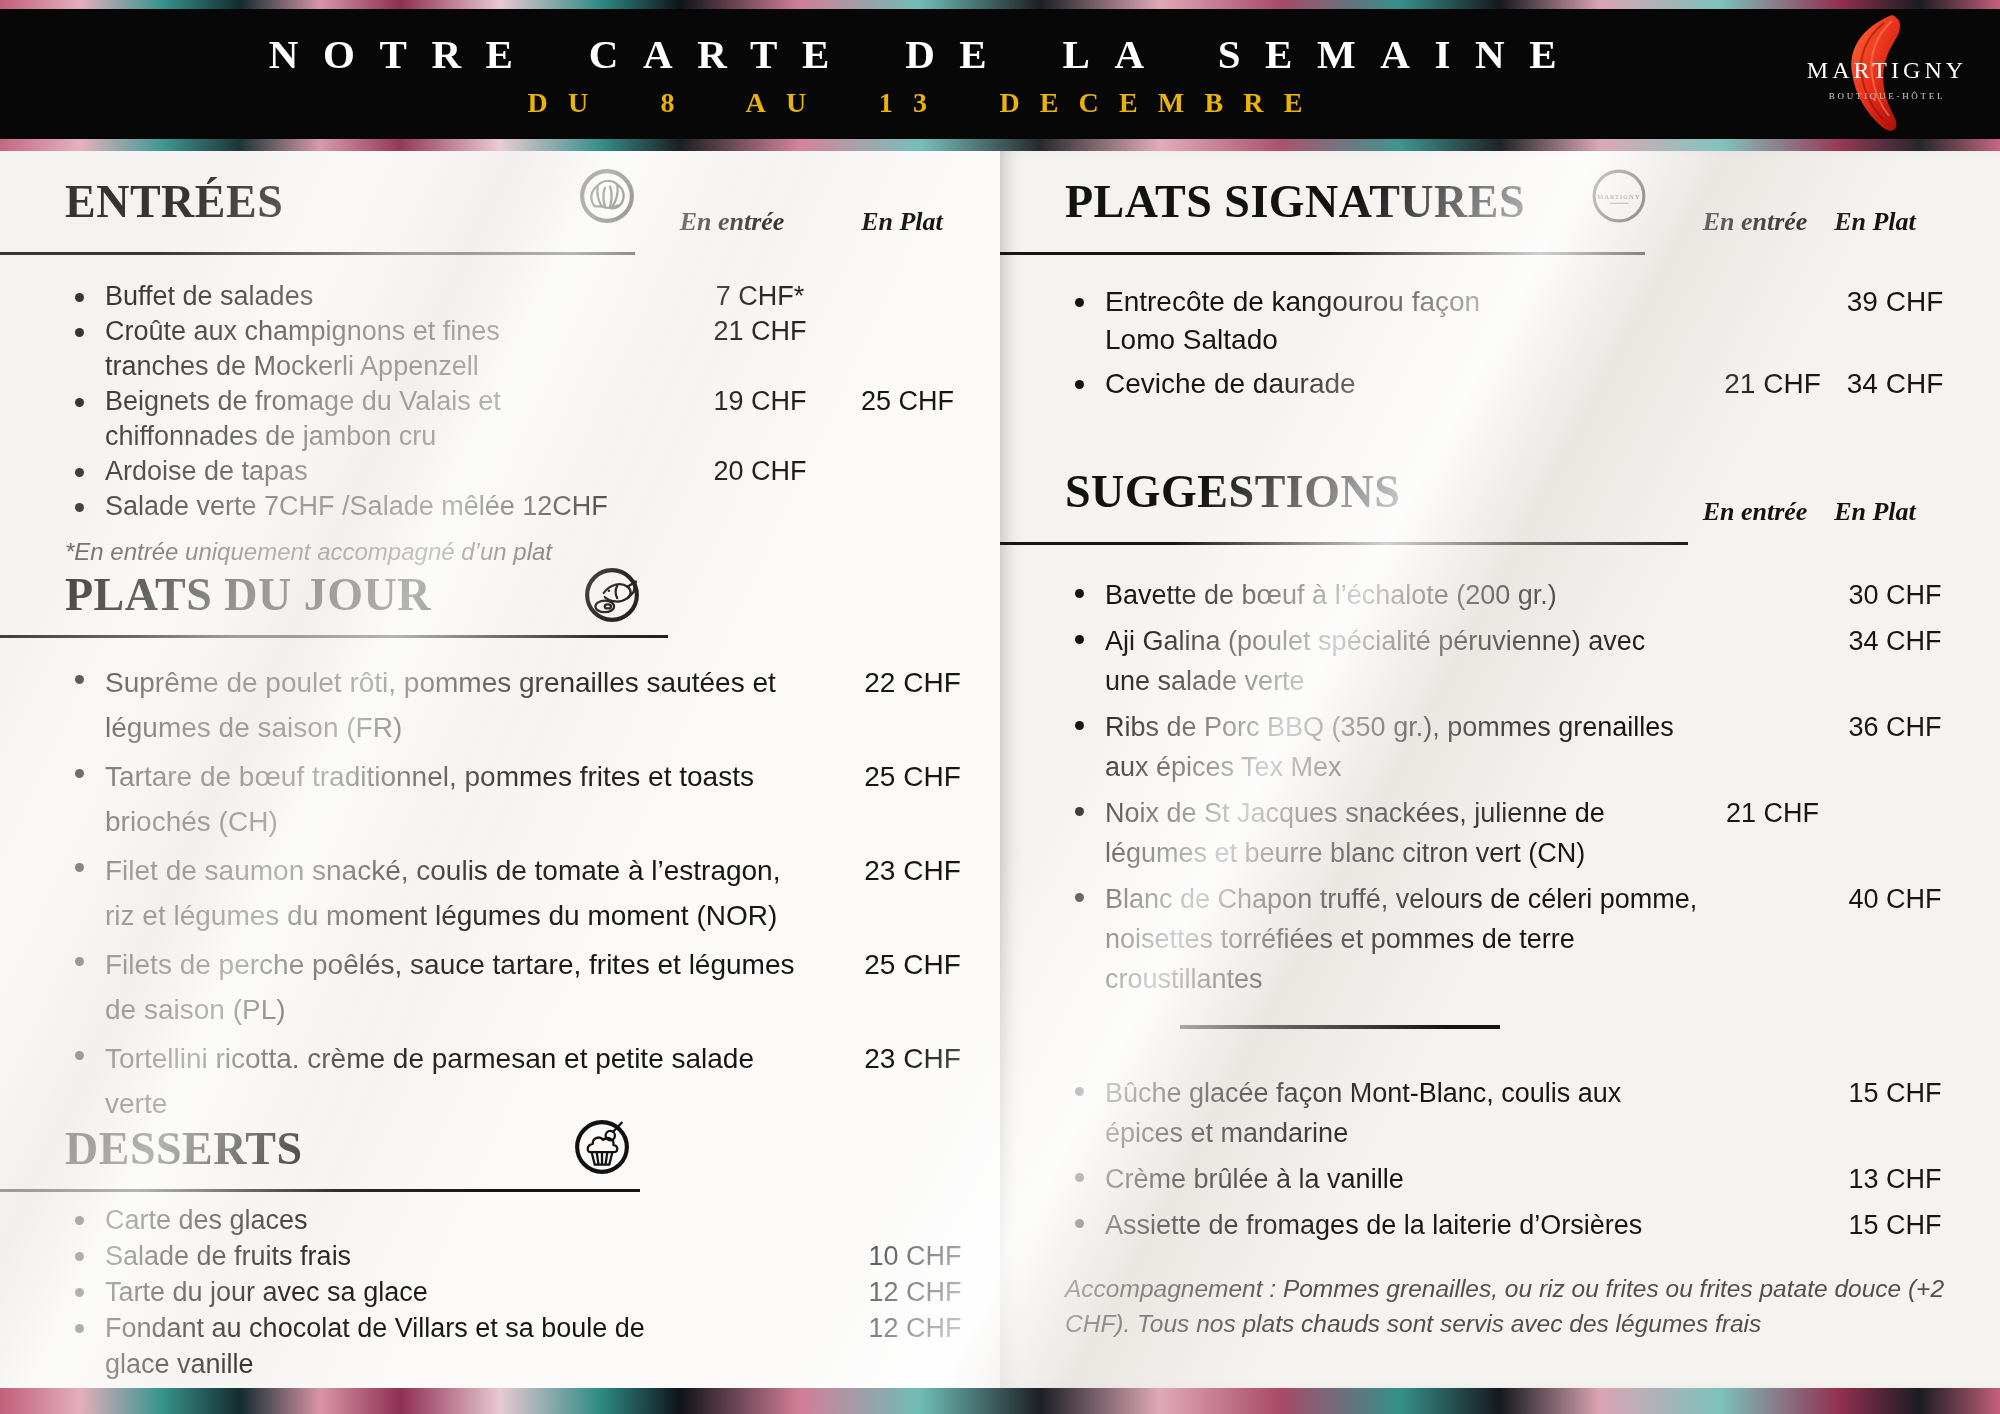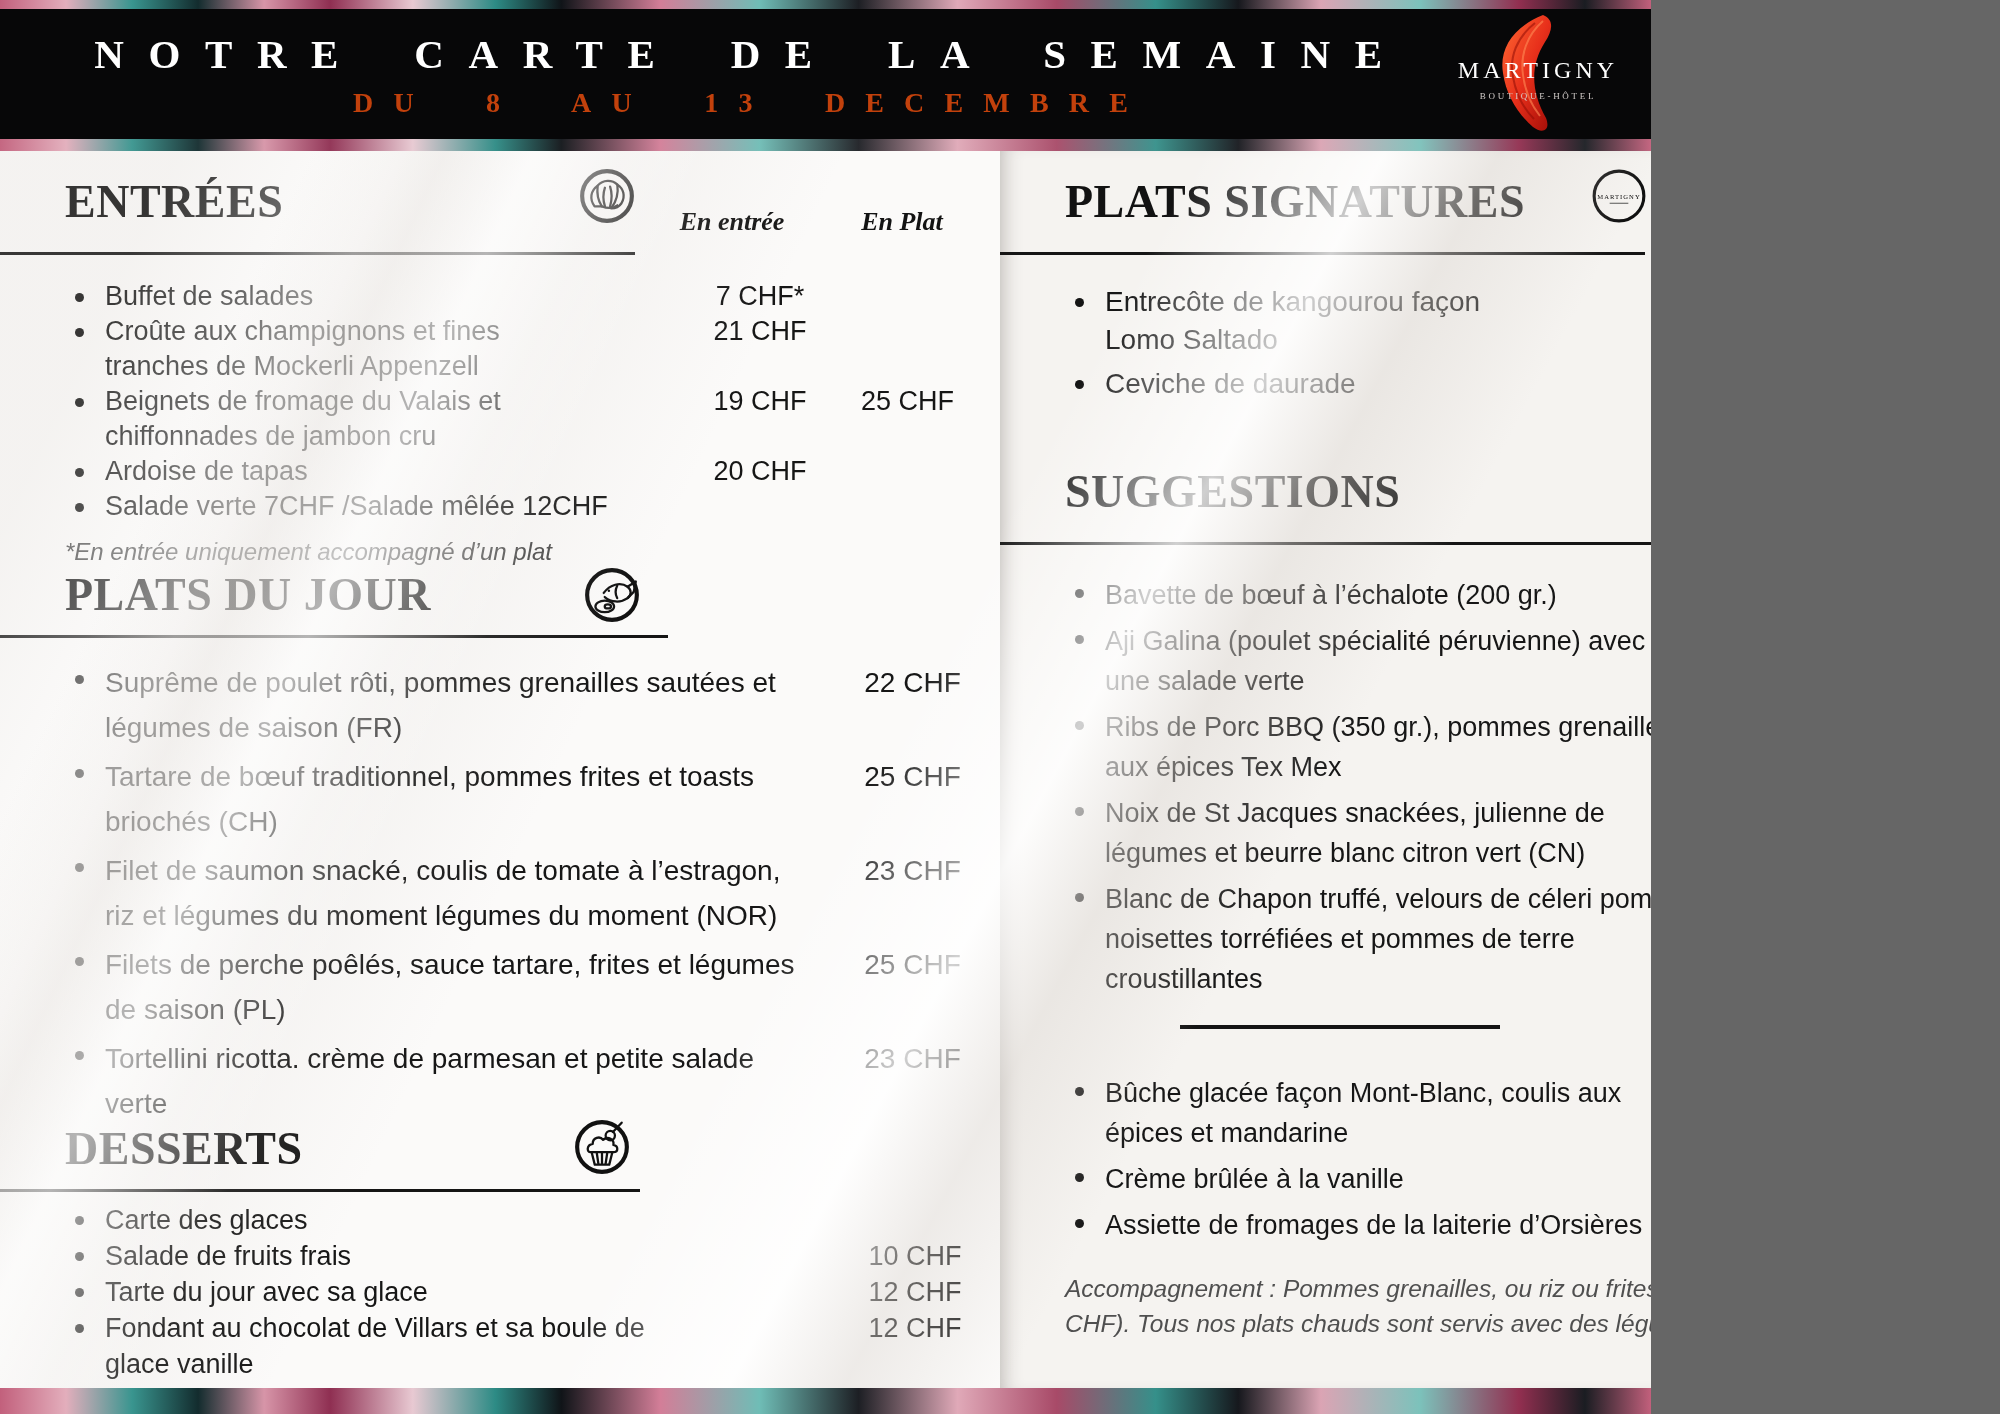--- a/index.html
+++ b/index.html
@@ -1,34 +1,34 @@
 <!DOCTYPE html>
 <html><head>
 <meta charset="utf-8">
 <style>
   html,body{margin:0;padding:0;background:#666;}
-  .page{position:relative;width:1651px;height:1414px;overflow:hidden;
+  .page{position:relative;width:2000px;height:1414px;overflow:hidden;
         font-family:"Liberation Sans",sans-serif;color:#161616;background:#efece9;}
 
   
   .marbled{position:absolute;left:0;width:100%;z-index:30;
     background:linear-gradient(90deg,#c2607c 0%,#e3aebc 4%,#39958f 8%,#132c2e 12%,#d795a8 16%,
       #8f2f52 20%,#e8c9d2 25%,#2d8b85 30%,#101418 34%,#d37e98 40%,#6fbdb6 46%,#1d1f24 52%,
       #e0a9b8 58%,#a84a68 64%,#35908a 70%,#16181d 75%,#dba4b4 80%,#7cc2bb 86%,#922f50 92%,
       #1a1d22 96%,#c2607c 100%);}
   .strip-top{top:0;height:9px;}
   .strip-mid{top:139px;height:12px;opacity:.95;}
   .strip-bottom{bottom:0;height:26px;}
 
   
   .banner{position:absolute;top:9px;left:0;right:0;height:130px;background:#070708;z-index:20;
           display:flex;flex-direction:column;align-items:center;justify-content:center;}
   .banner-title{font-family:"Liberation Serif",serif;font-weight:700;color:#ffffff;font-size:41px;
           letter-spacing:.60em;word-spacing:.40em;white-space:nowrap;padding-right:150px;}
-  .banner-subtitle{font-family:"Liberation Serif",serif;font-weight:700;color:#c2410c;font-size:28px;
+  .banner-subtitle{font-family:"Liberation Serif",serif;font-weight:700;color:#eab308;font-size:28px;
           letter-spacing:.72em;word-spacing:.9em;white-space:nowrap;margin-top:9px;padding-right:150px;}
 
   
   .logo{position:absolute;right:8px;top:0;width:210px;height:130px;z-index:21;}
   .logo .brush{position:absolute;left:28px;top:2px;}
   .logo-name{position:absolute;top:48px;left:0;right:0;text-align:center;z-index:2;
       font-family:"Liberation Serif",serif;color:#ffffff;font-size:24px;letter-spacing:.17em;}
   .logo-subname{position:absolute;top:82px;left:0;right:0;text-align:center;z-index:2;
       font-family:"Liberation Serif",serif;color:#d4cecb;font-size:9px;letter-spacing:.3em;}
 

